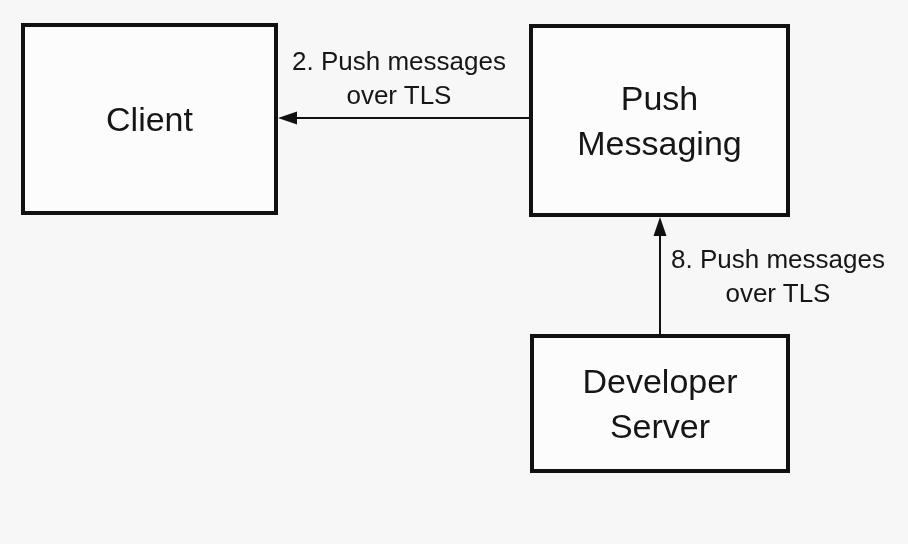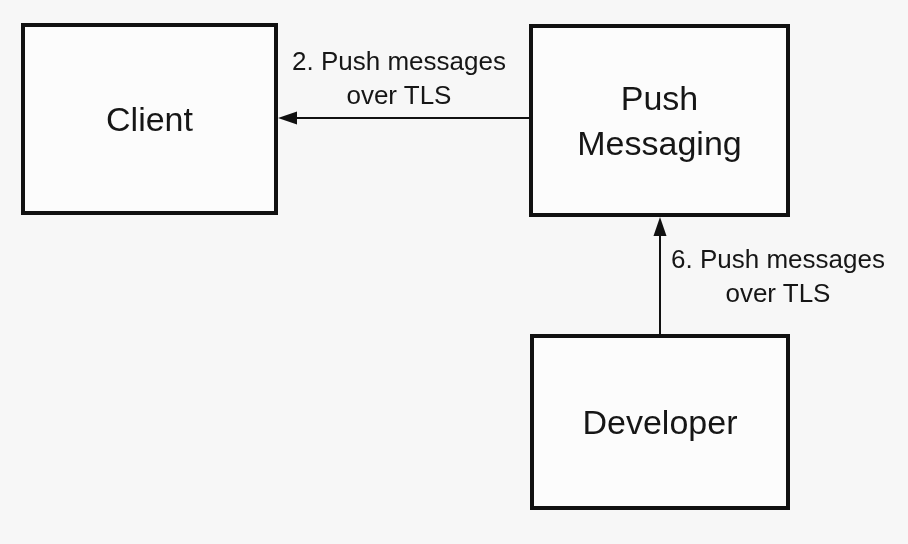--- a/index.html
+++ b/index.html
@@ -49,21 +49,21 @@
   #node-push-service {
     left: 529px;
     top: 24px;
     width: 261px;
     height: 193px;
   }
   #node-dev-server {
     left: 530px;
     top: 334px;
     width: 260px;
-    height: 176px;
+    height: 139px;
   }
   .edge-label {
     position: absolute;
     color: #161616;
     font-size: 26px;
     line-height: 34px;
     text-align: center;
     white-space: nowrap;
   }
   #label-step2 {
@@ -98,26 +98,27 @@
   <div class="node" id="node-push-service">
     <div>
       <div>Push</div>
       <div>Messaging</div>
     </div>
   </div>
 
   <div class="node" id="node-dev-server">
     <div>
       <div>Developer</div>
+      <div>Server</div>
     </div>
   </div>
 
   <div class="edge-label" id="label-step2">
     <div>2. Push messages</div>
     <div>over TLS</div>
   </div>
 
   <div class="edge-label" id="label-step1">
-    <div>6. Push messages</div>
+    <div>8. Push messages</div>
     <div>over TLS</div>
   </div>
 
 </div>
 
 </body></html>

